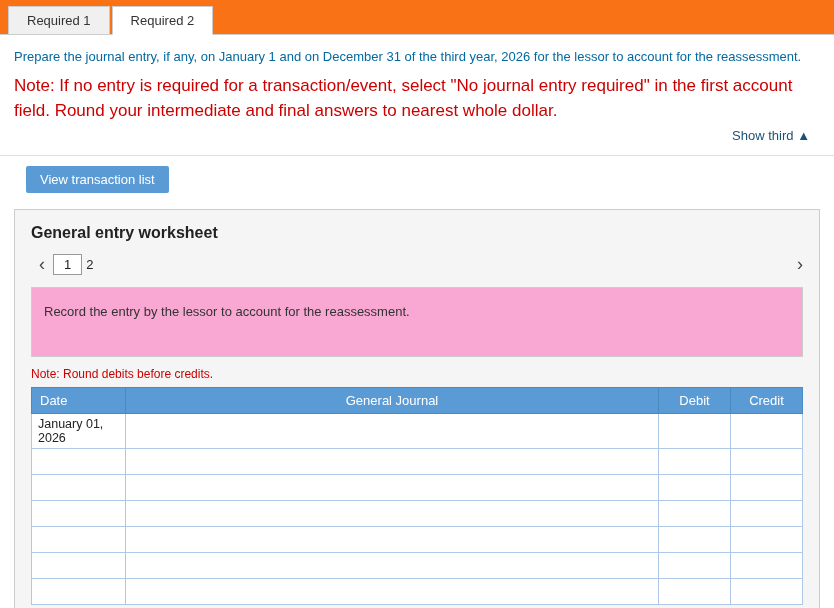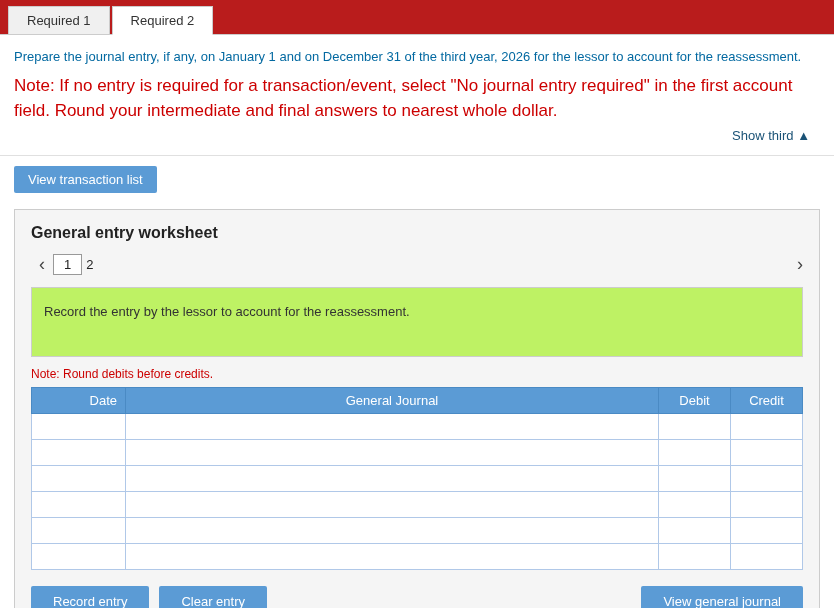--- a/index.html
+++ b/index.html
@@ -9,21 +9,21 @@
       background: #fff;
       color: #222;
       width: 834px;
       min-height: 608px;
     }
 
     
     .tabs-bar {
       display: flex;
       border-bottom: 1px solid #ccc;
-      background: #b91c1c;
+      background: #f97316;
       padding-top: 6px;
       padding-left: 8px;
     }
     .tab {
       padding: 6px 18px;
       border: 1px solid #ccc;
       border-bottom: none;
       background: #f0f0f0;
       cursor: pointer;
       margin-right: 2px;
@@ -65,21 +65,21 @@
       cursor: pointer;
       color: #1a5276;
     }
 
     
     .btn-view-transaction {
       display: inline-block;
       background: #5b9bd5;
       color: #fff;
       padding: 6px 14px;
-      margin: 10px 14px;
+      margin: 10px 26px;
       font-size: 13px;
       cursor: pointer;
       border: none;
       border-radius: 2px;
     }
 
     
     .worksheet-card {
       margin: 6px 14px 10px 14px;
       border: 1px solid #ccc;
@@ -126,21 +126,21 @@
     .nav-arrow-right {
       font-size: 18px;
       color: #444;
       cursor: pointer;
       user-select: none;
       margin-left: auto;
     }
 
     
     .description-box {
-      background: #bef264;
+      background: #f9a8d4;
       border: 1px solid #ccc;
       padding: 14px 12px;
       margin-bottom: 10px;
       font-size: 13px;
       color: #333;
       min-height: 70px;
       line-height: 1.5;
     }
 
     
@@ -161,21 +161,21 @@
       background: #5b9bd5;
       color: #fff;
       font-weight: normal;
       font-size: 13px;
       padding: 5px 8px;
       border: 1px solid #4a8ac4;
       text-align: center;
     }
     .journal-table th.date-col {
       width: 94px;
-      text-align: right;
+      text-align: left;
     }
     .journal-table th.journal-col {
       text-align: center;
     }
     .journal-table th.debit-col,
     .journal-table th.credit-col {
       width: 72px;
       text-align: center;
     }
     .journal-table td {
@@ -257,20 +257,26 @@
   <table class="journal-table">
     <thead>
       <tr>
         <th class="date-col">Date</th>
         <th class="journal-col">General Journal</th>
         <th class="debit-col">Debit</th>
         <th class="credit-col">Credit</th>
       </tr>
     </thead>
     <tbody id="journal-tbody">
+    <tr>
+          <td class="date-cell">January 01, 2026</td>
+          <td><input type="text" style=""></td>
+          <td><input type="text" style=""></td>
+          <td><input type="text" style=""></td>
+        </tr>
         <tr>
           <td class="date-cell"></td>
           <td><input type="text" style=""></td>
           <td><input type="text" style=""></td>
           <td><input type="text" style=""></td>
         </tr>
         <tr>
           <td class="date-cell"></td>
           <td><input type="text" style=""></td>
           <td><input type="text" style=""></td>

